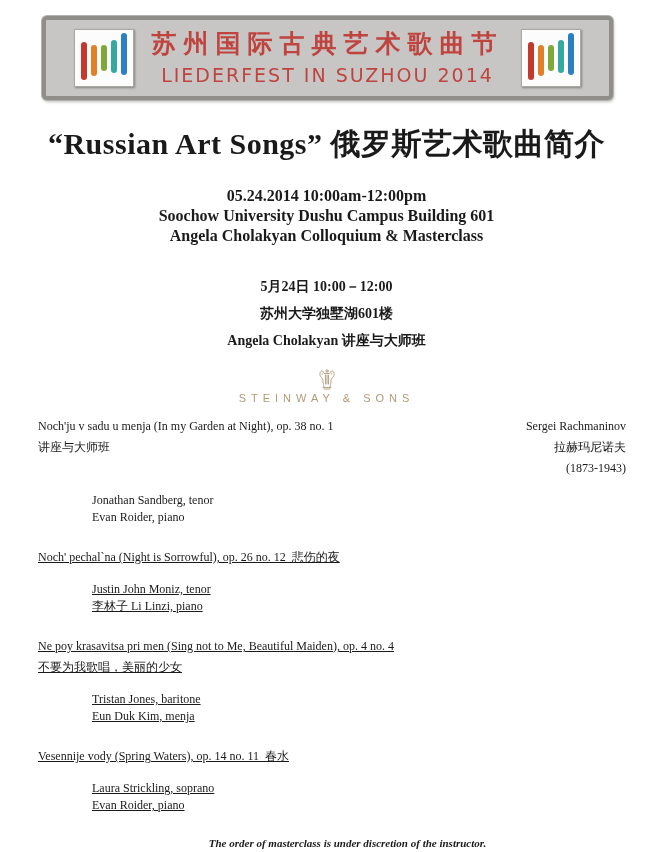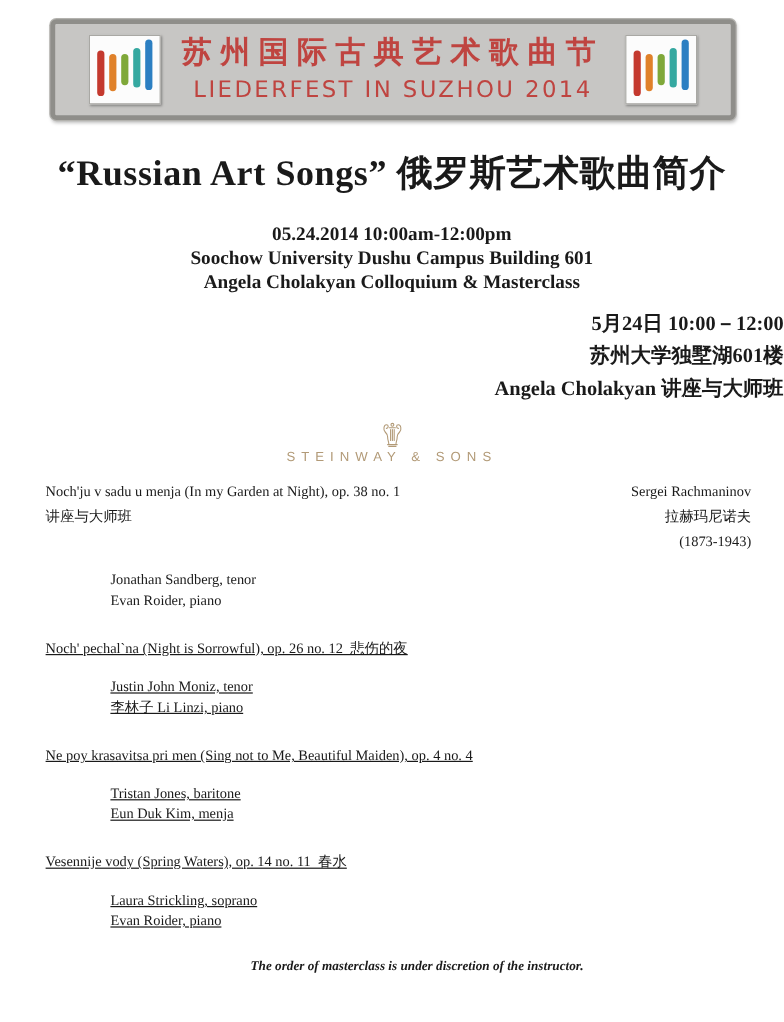--- a/index.html
+++ b/index.html
@@ -48,21 +48,21 @@
   
   .doc-title {
     margin-top:24px;
     text-align:center;
     font-size:30px;
     font-weight:bold;
     letter-spacing:.5px;
   }
   .event-block { text-align:center; font-weight:bold; }
   .event-en { margin-top:21px; font-size:16px; line-height:20px; }
-  .event-cn { margin-top:10px; font-size:17px; line-height:27px;text-align:right; }
+  .event-cn { margin-top:27px; font-size:14px; line-height:27px; }
 
   
   .sponsor { margin-top:13px; text-align:center; }
   .sponsor .lyre { display:block; margin:0 auto 1px auto; }
   .sponsor-name {
     font-family:"Liberation Sans", sans-serif;
     font-size:11px; letter-spacing:5px; font-weight:400;
   }
 
   
@@ -159,20 +159,21 @@
     <div class="prog-item">
       <div class="song-title">Noch' pechal`na (Night is Sorrowful), op. 26 no. 12  悲伤的夜</div>
       <div class="performers">
         <div>Justin John Moniz, tenor</div>
         <div>李林子 Li Linzi, piano</div>
       </div>
     </div>
 
     <div class="prog-item">
       <div class="song-title">Ne poy krasavitsa pri men (Sing not to Me, Beautiful Maiden), op. 4 no. 4</div>
+      <div class="song-title">不要为我歌唱，美丽的少女</div>
       <div class="performers">
         <div>Tristan Jones, baritone</div>
         <div>Eun Duk Kim, menja</div>
       </div>
     </div>
 
     <div class="prog-item">
       <div class="song-title">Vesennije vody (Spring Waters), op. 14 no. 11  春水</div>
       <div class="performers">
         <div>Laura Strickling, soprano</div>

